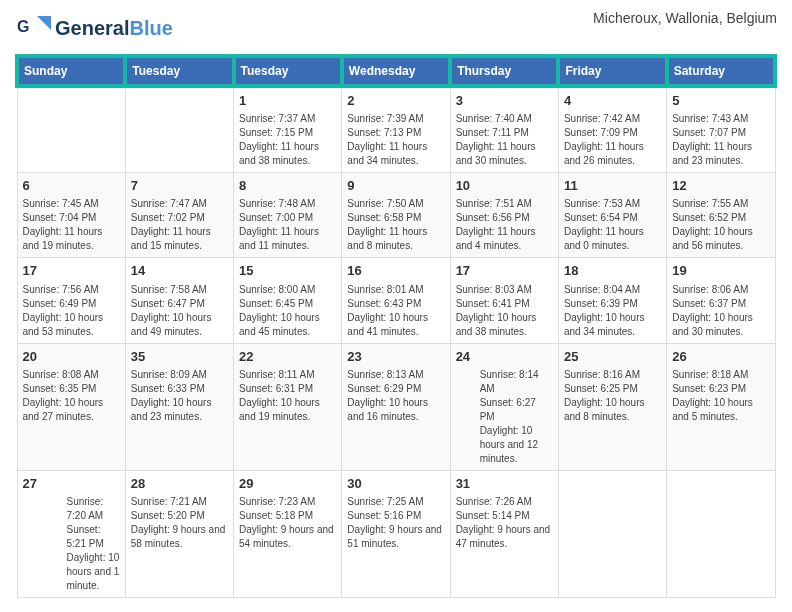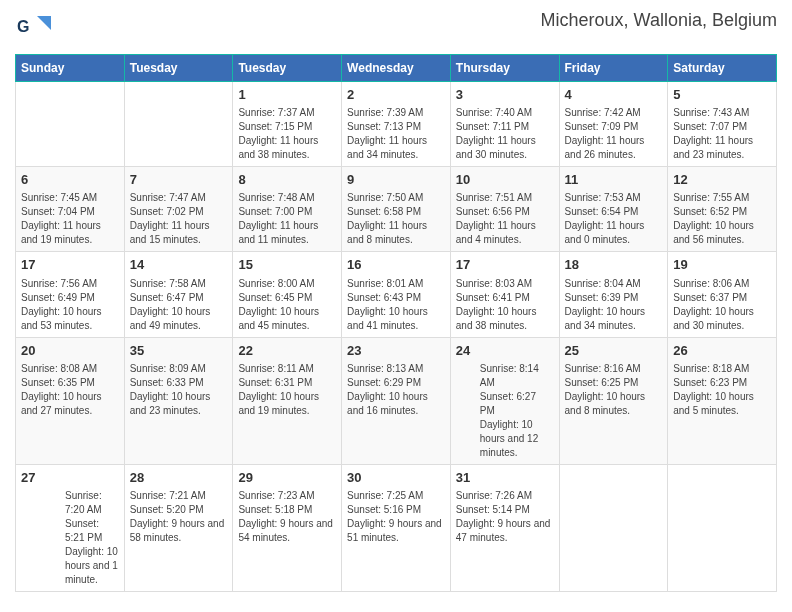--- a/index.html
+++ b/index.html
@@ -23,37 +23,37 @@
     }
     .title-block {
       text-align: right;
     }
     .title-block h1 {
       font-size: 36px;
       font-weight: normal;
       color: #222;
     }
     .title-block h2 {
-      font-size: 18px;
+      font-size: 14px;
       font-weight: normal;
       color: #444;
     }
     table {
       width: 100%;
       border-collapse: collapse;
       font-size: 11px;
     }
     thead tr th {
       background-color: #3a6db5;
       color: white;
       text-align: left;
       padding: 6px 5px;
       font-size: 12px;
       font-weight: bold;
-      border: 1px solid #14b8a6;
+      border: 4px solid #14b8a6;
     }
     tbody tr td {
       border: 1px solid #ddd;
       vertical-align: top;
       padding: 4px 5px;
       height: 85px;
       width: 14.28%;
       color: #333;
       line-height: 1.4;
     }
@@ -75,20 +75,25 @@
 <body>
 
 <div class="header">
   <div class="logo">
     <div style="display:flex; align-items:center; gap:4px;">
       <div style="position:relative; width:36px; height:36px;">
         <svg width="36" height="36" viewBox="0 0 36 36">
           <text x="2" y="22" font-size="16" font-weight="bold" fill="#1a3a5c">G</text>
           <polygon points="22,6 36,6 36,20" fill="#4a90d9"></polygon>
         </svg>
+      </div>
+      <div>
+        <div style="font-size:20px; font-weight:bold; color:#1a3a5c; line-height:1.1;">
+          <span style="color:#1a3a5c;">General</span><span style="color:#4a90d9;">Blue</span>
+        </div>
       </div>
     </div>
   </div>
   <div class="title-block">
     <h2>Micheroux, Wallonia, Belgium</h2>
   </div>
 </div>
 
 <table>
   <thead>

